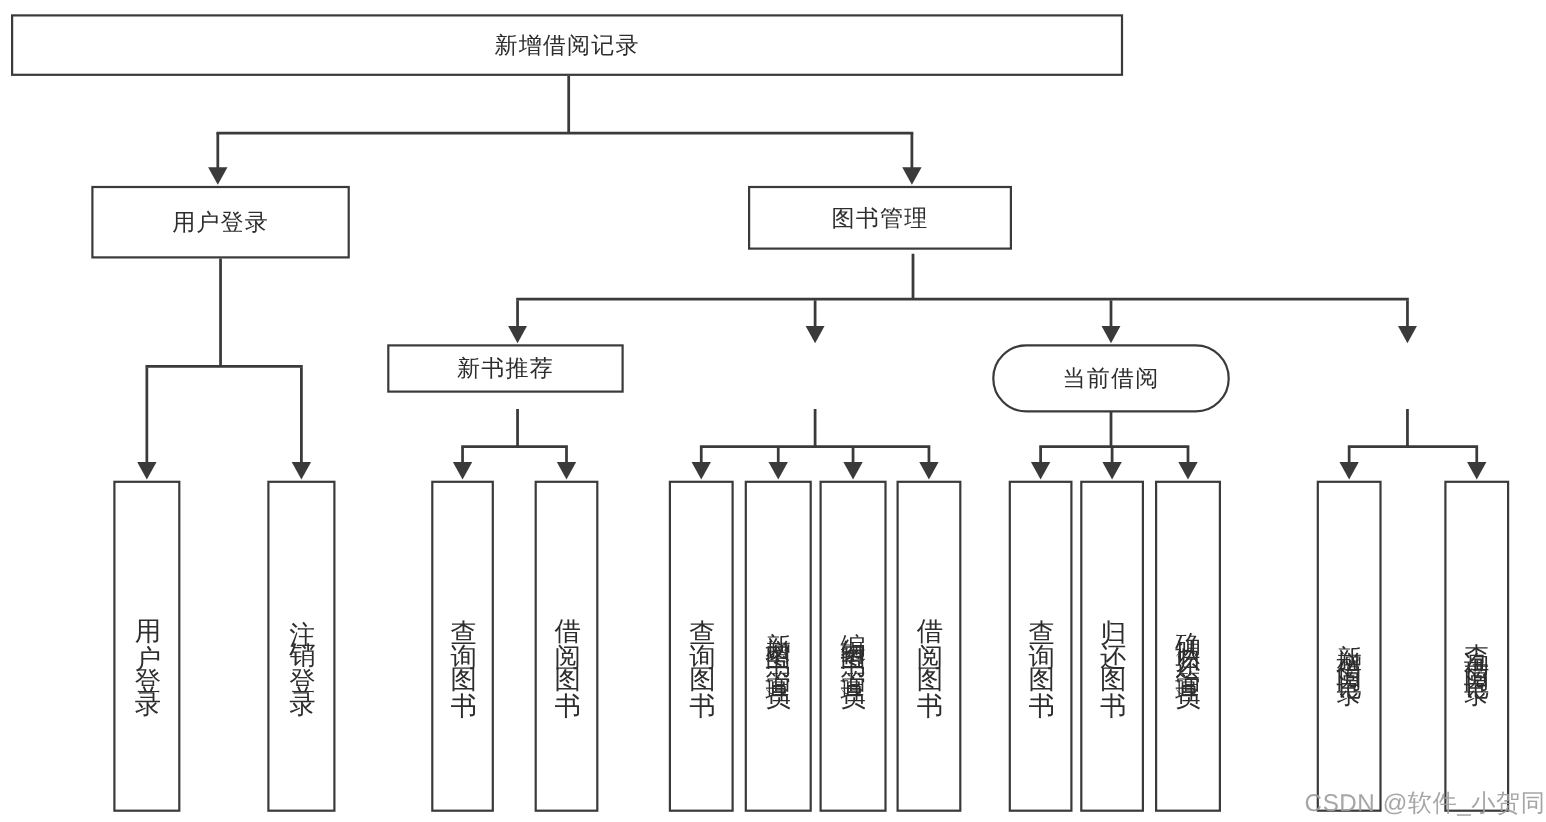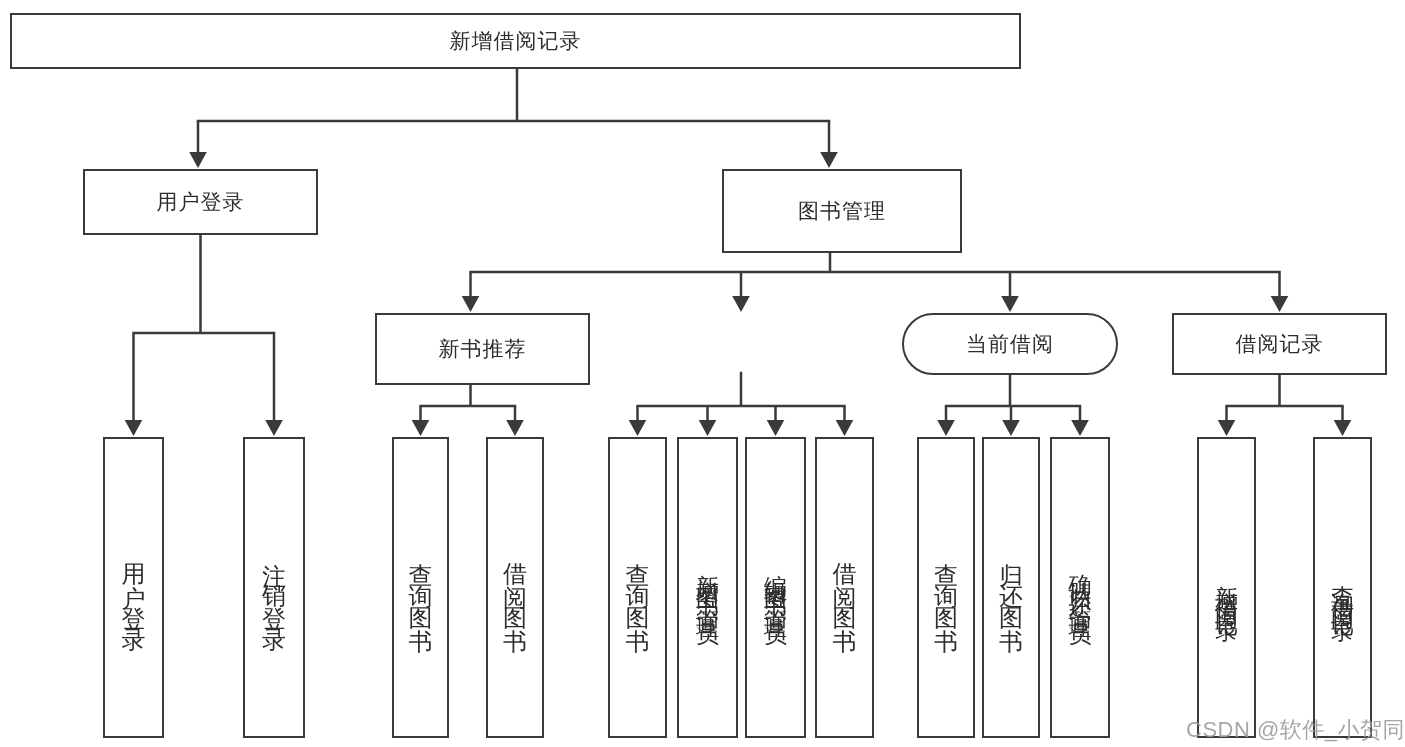--- a/index.html
+++ b/index.html
@@ -89,32 +89,29 @@
     </g>
   </svg>
 
   <div class="box" style="left:10px;top:13px;width:1011px;height:56px;">
     <span class="hlabel">新增借阅记录</span>
   </div>
 
   <div class="box" style="left:83px;top:169px;width:235px;height:66px;">
     <span class="hlabel">用户登录</span>
   </div>
-  <div class="box" style="left:722px;top:169px;width:240px;height:84px;justify-content:center;">
+  <div class="box" style="left:680px;top:169px;width:240px;height:58px;justify-content:center;">
     <span class="hlabel">图书管理</span>
   </div>
 
-  <div class="box" style="left:375px;top:313px;width:215px;height:72px;">
+  <div class="box" style="left:352px;top:313px;width:215px;height:44px;">
     <span class="hlabel">新书推荐</span>
   </div>
   <div class="box" style="left:902px;top:313px;width:216px;height:62px;border-radius:31px;">
     <span class="hlabel">当前借阅</span>
-  </div>
-  <div class="box" style="left:1172px;top:313px;width:215px;height:62px;">
-    <span class="hlabel">借阅记录</span>
   </div>
 
   <div class="box vbox" style="left:103px;width:61px;">
     <span class="vtext">用户登录</span>
   </div>
   <div class="box vbox" style="left:243px;width:62px;">
     <span class="vtext">注销登录</span>
   </div>
 
   <div class="box vbox" style="left:392px;width:57px;">

